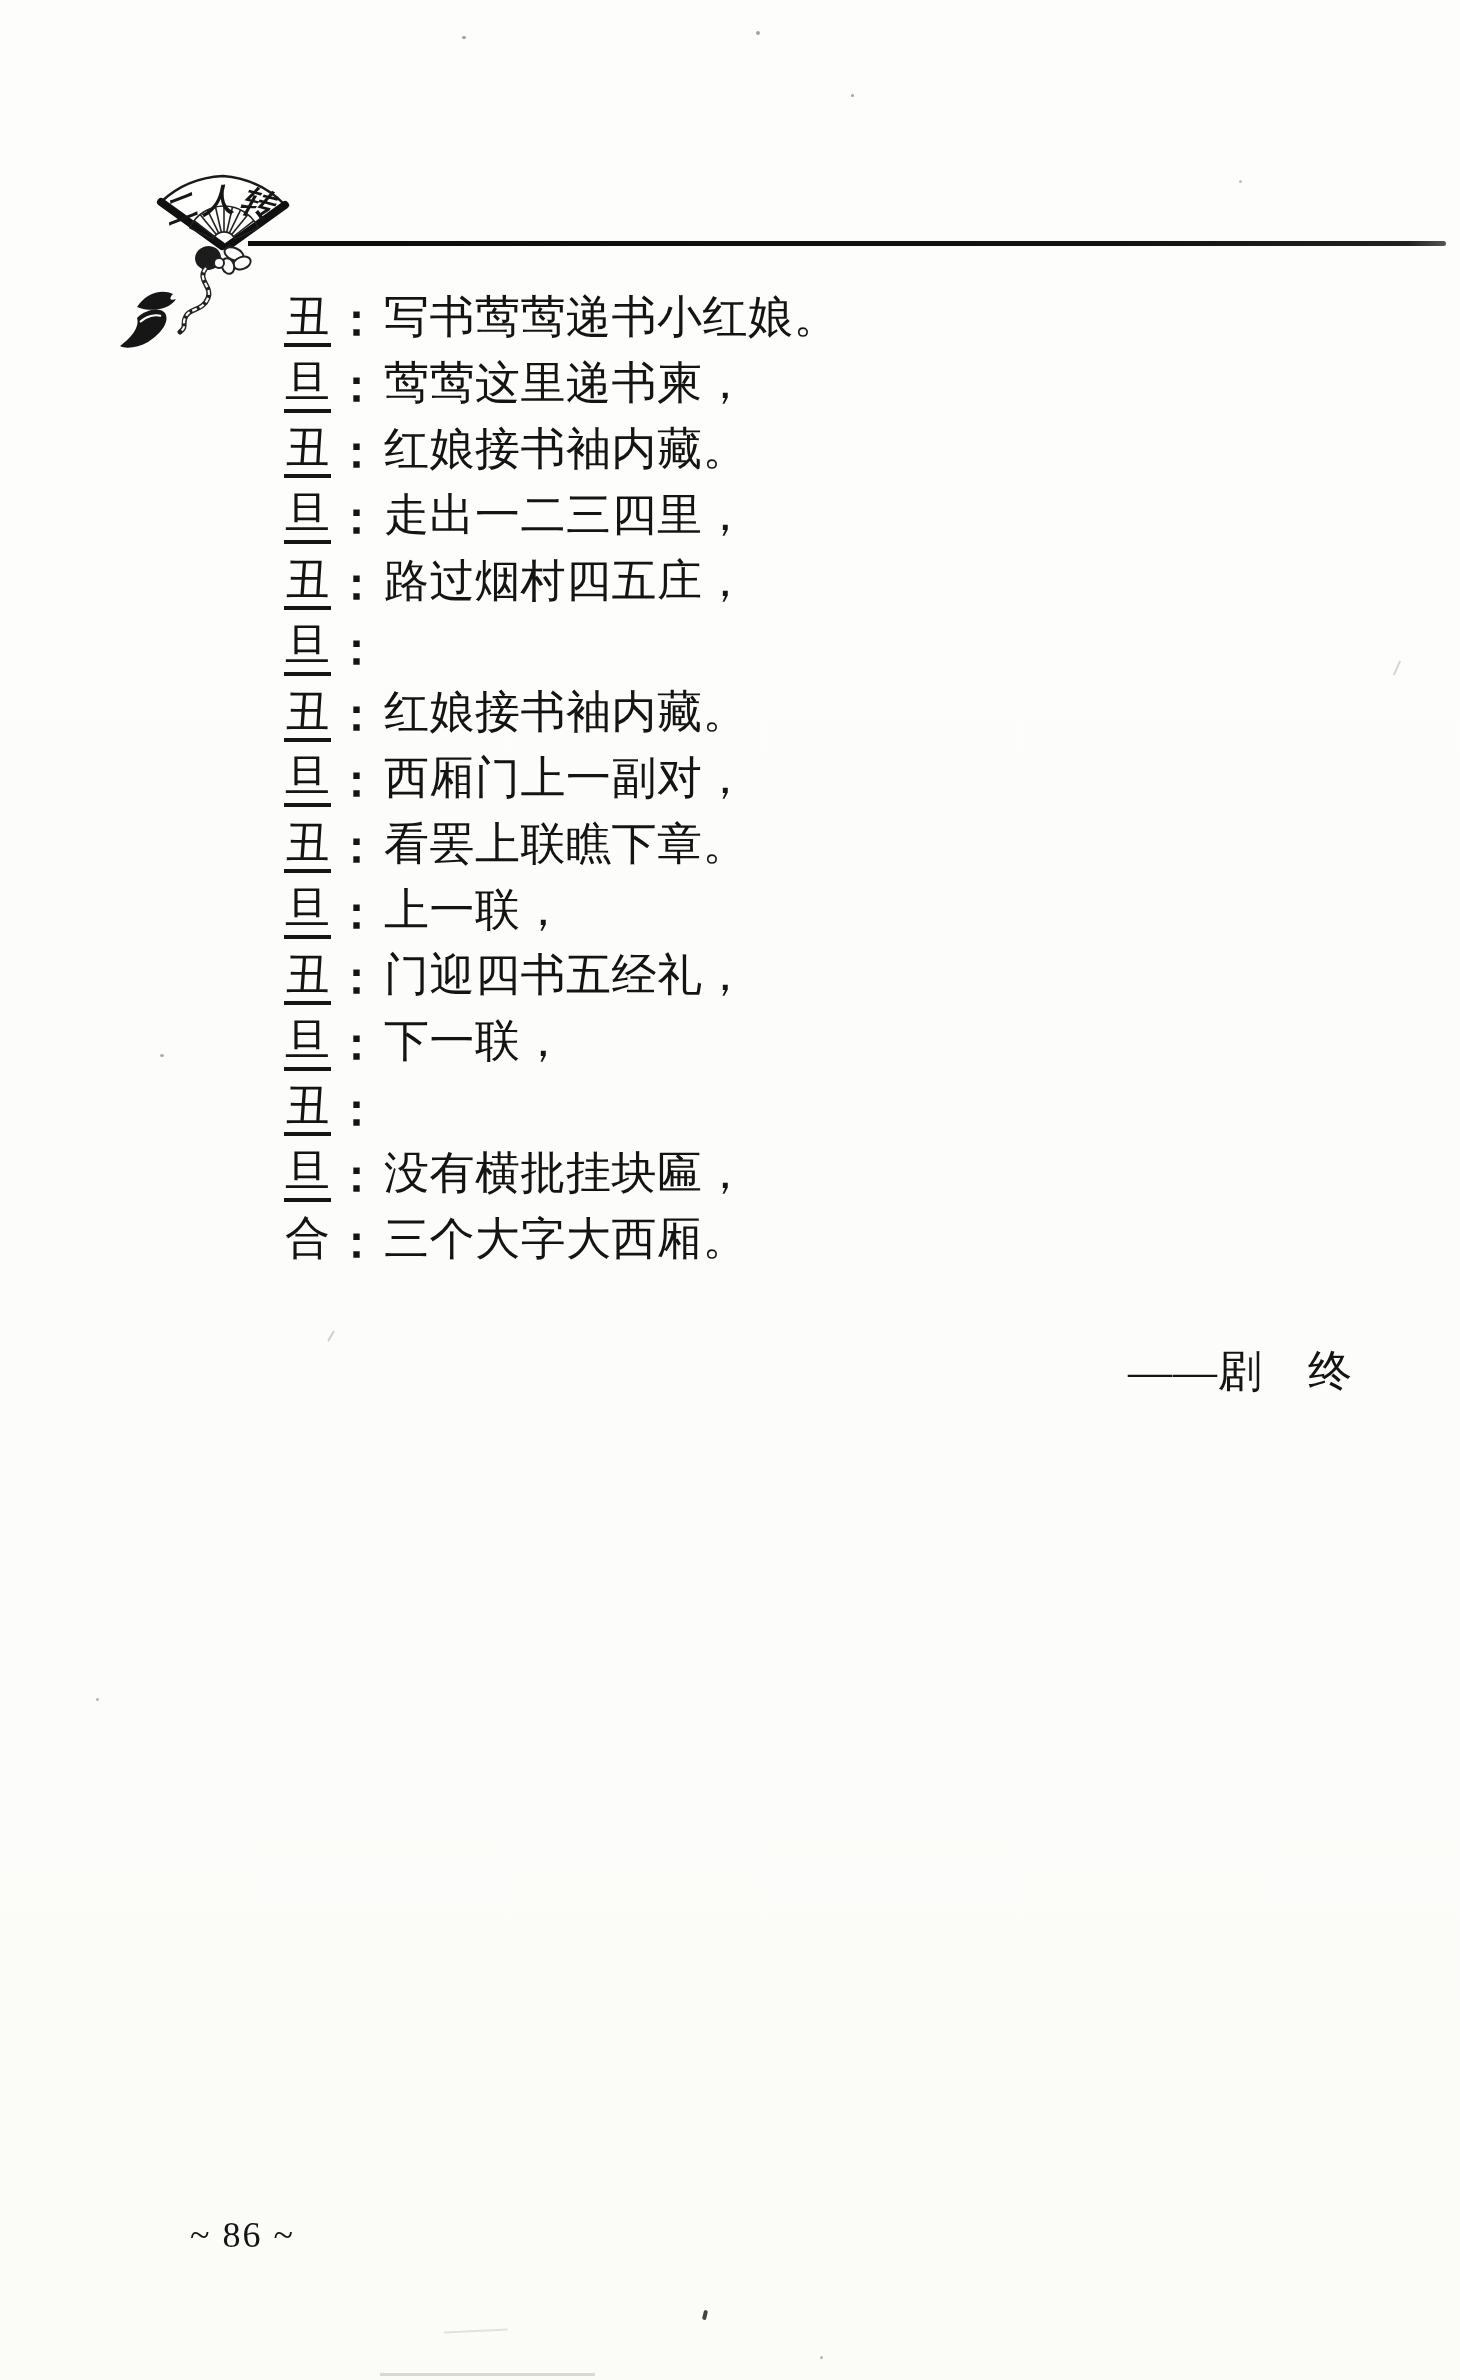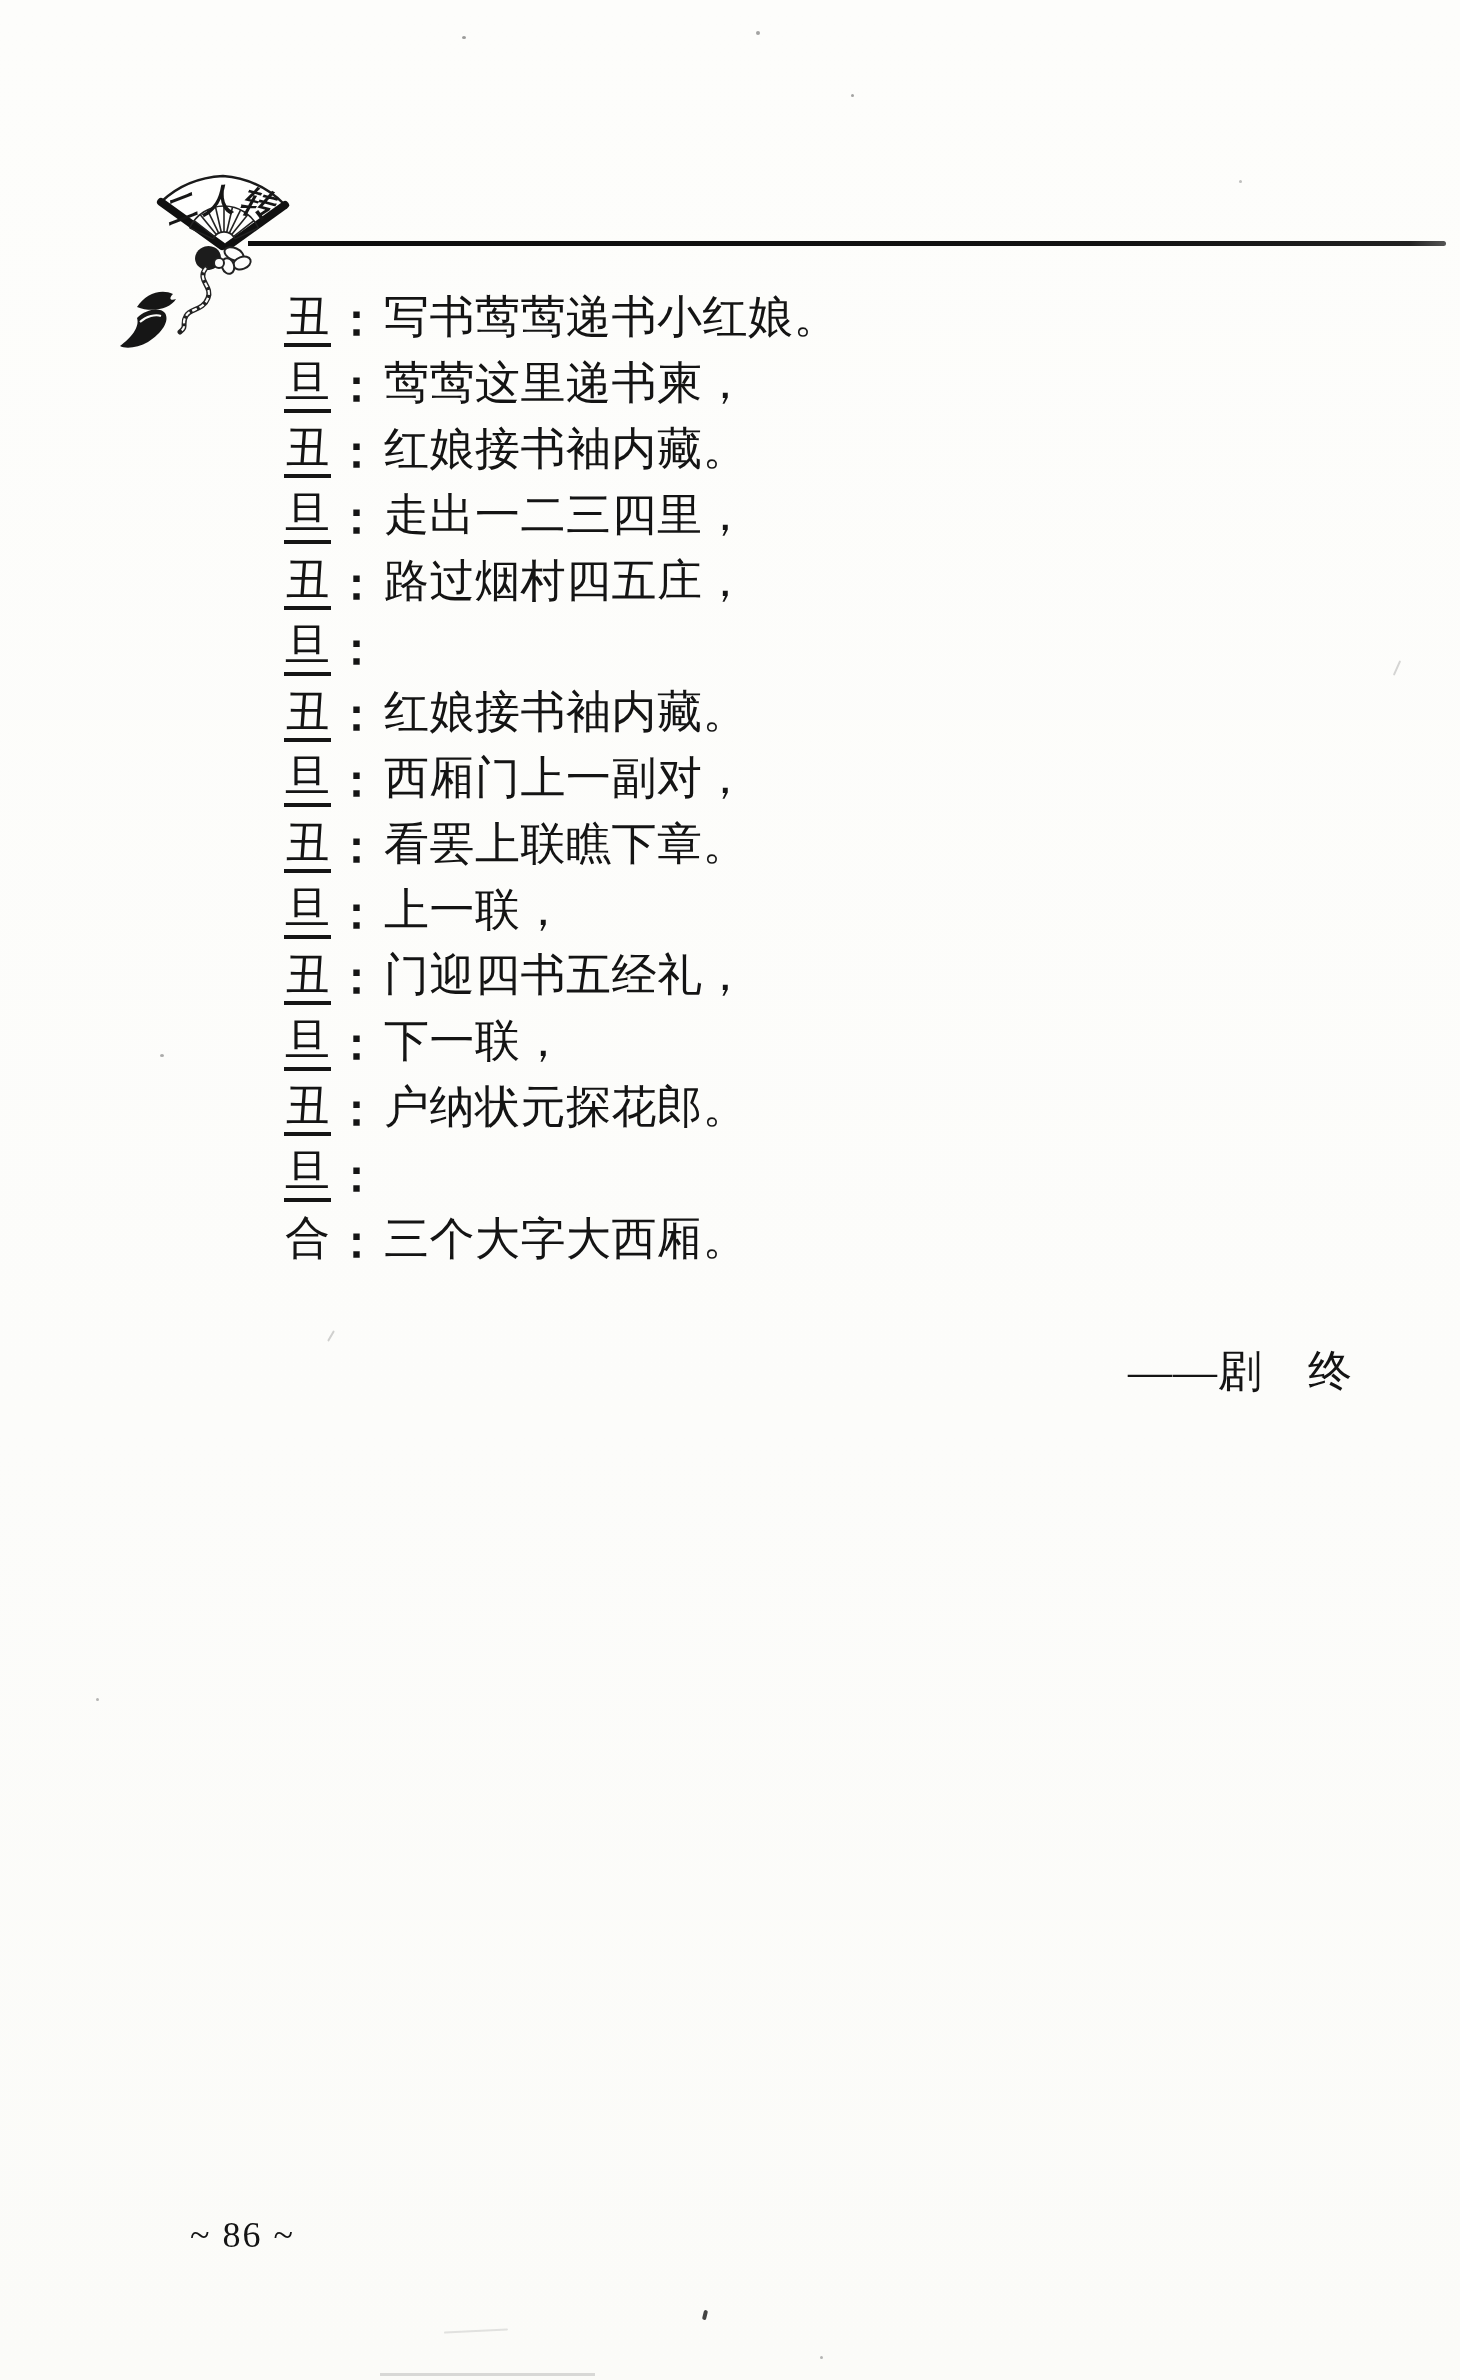--- a/index.html
+++ b/index.html
@@ -167,25 +167,25 @@
         <span class="speech">门迎四书五经礼，</span>
     </div>
     <div class="line">
       <span class="role">旦</span>
         <span class="colon">：</span>
         <span class="speech">下一联，</span>
     </div>
     <div class="line">
       <span class="role">丑</span>
         <span class="colon">：</span>
-        <span class="speech">户纳状元探花郎。</span>
-    </div>
-    <div class="line">
-      <span class="role">旦</span>
-        <span class="colon">：</span>
+    </div>
+    <div class="line">
+      <span class="role">旦</span>
+        <span class="colon">：</span>
+        <span class="speech">没有横批挂块匾，</span>
     </div>
     <div class="line">
       <span class="role plain">合</span>
         <span class="colon">：</span>
         <span class="speech">三个大字大西厢。</span>
     </div>
   </div>
 
   <div class="ending">——剧　终</div>
 

